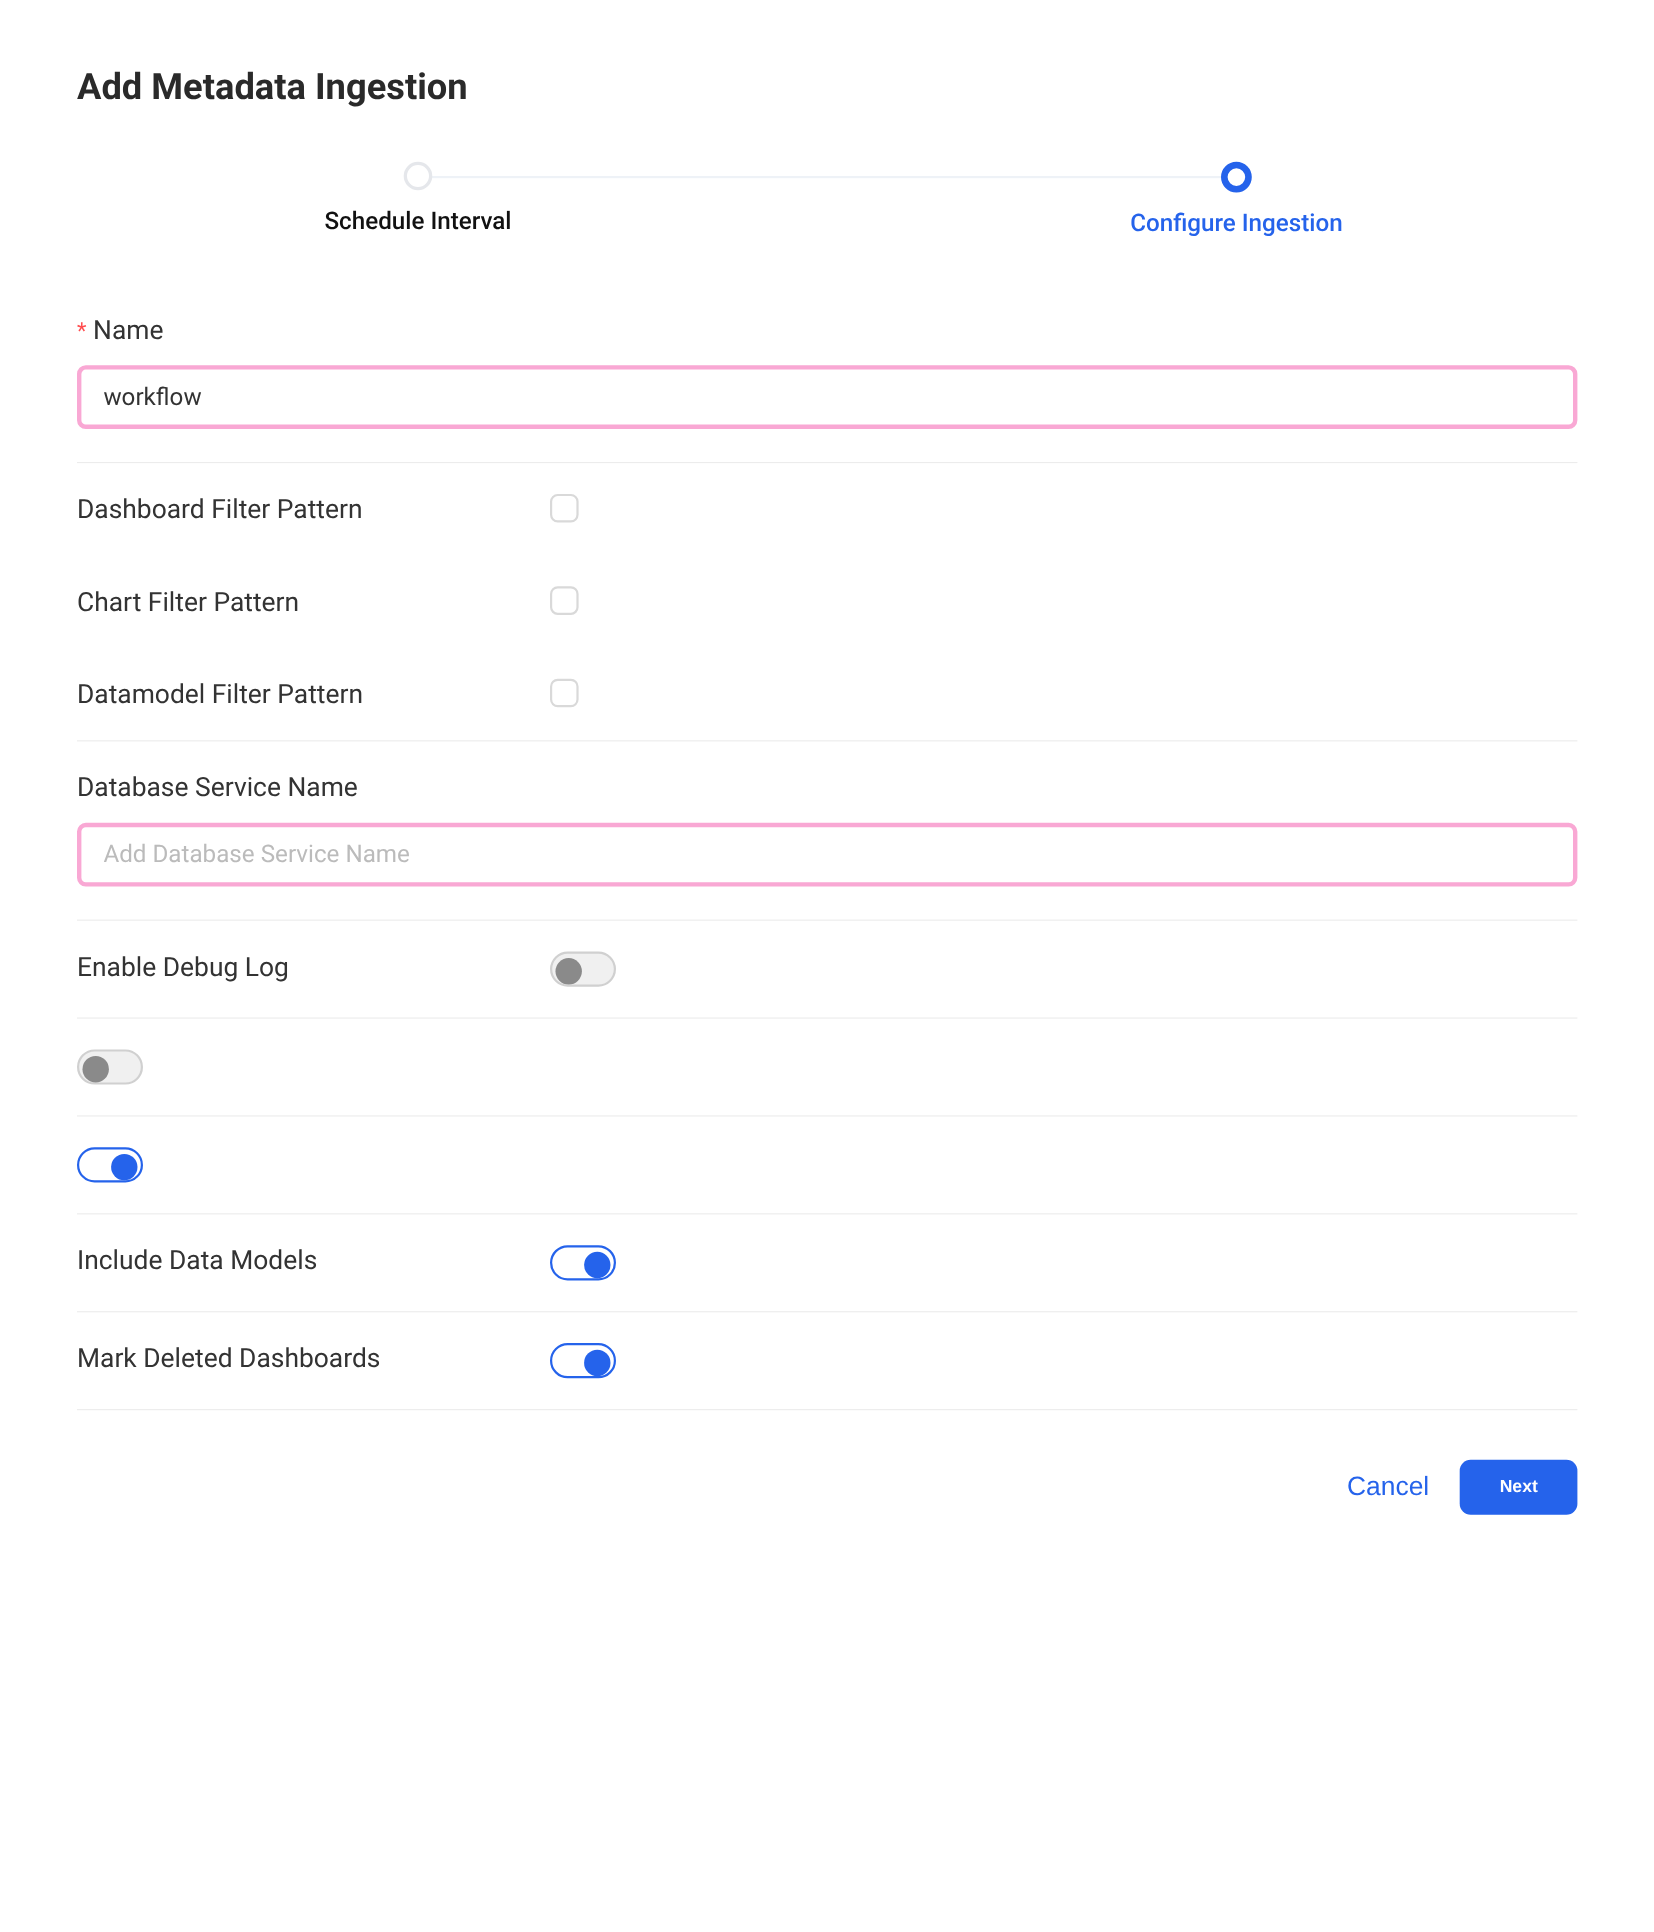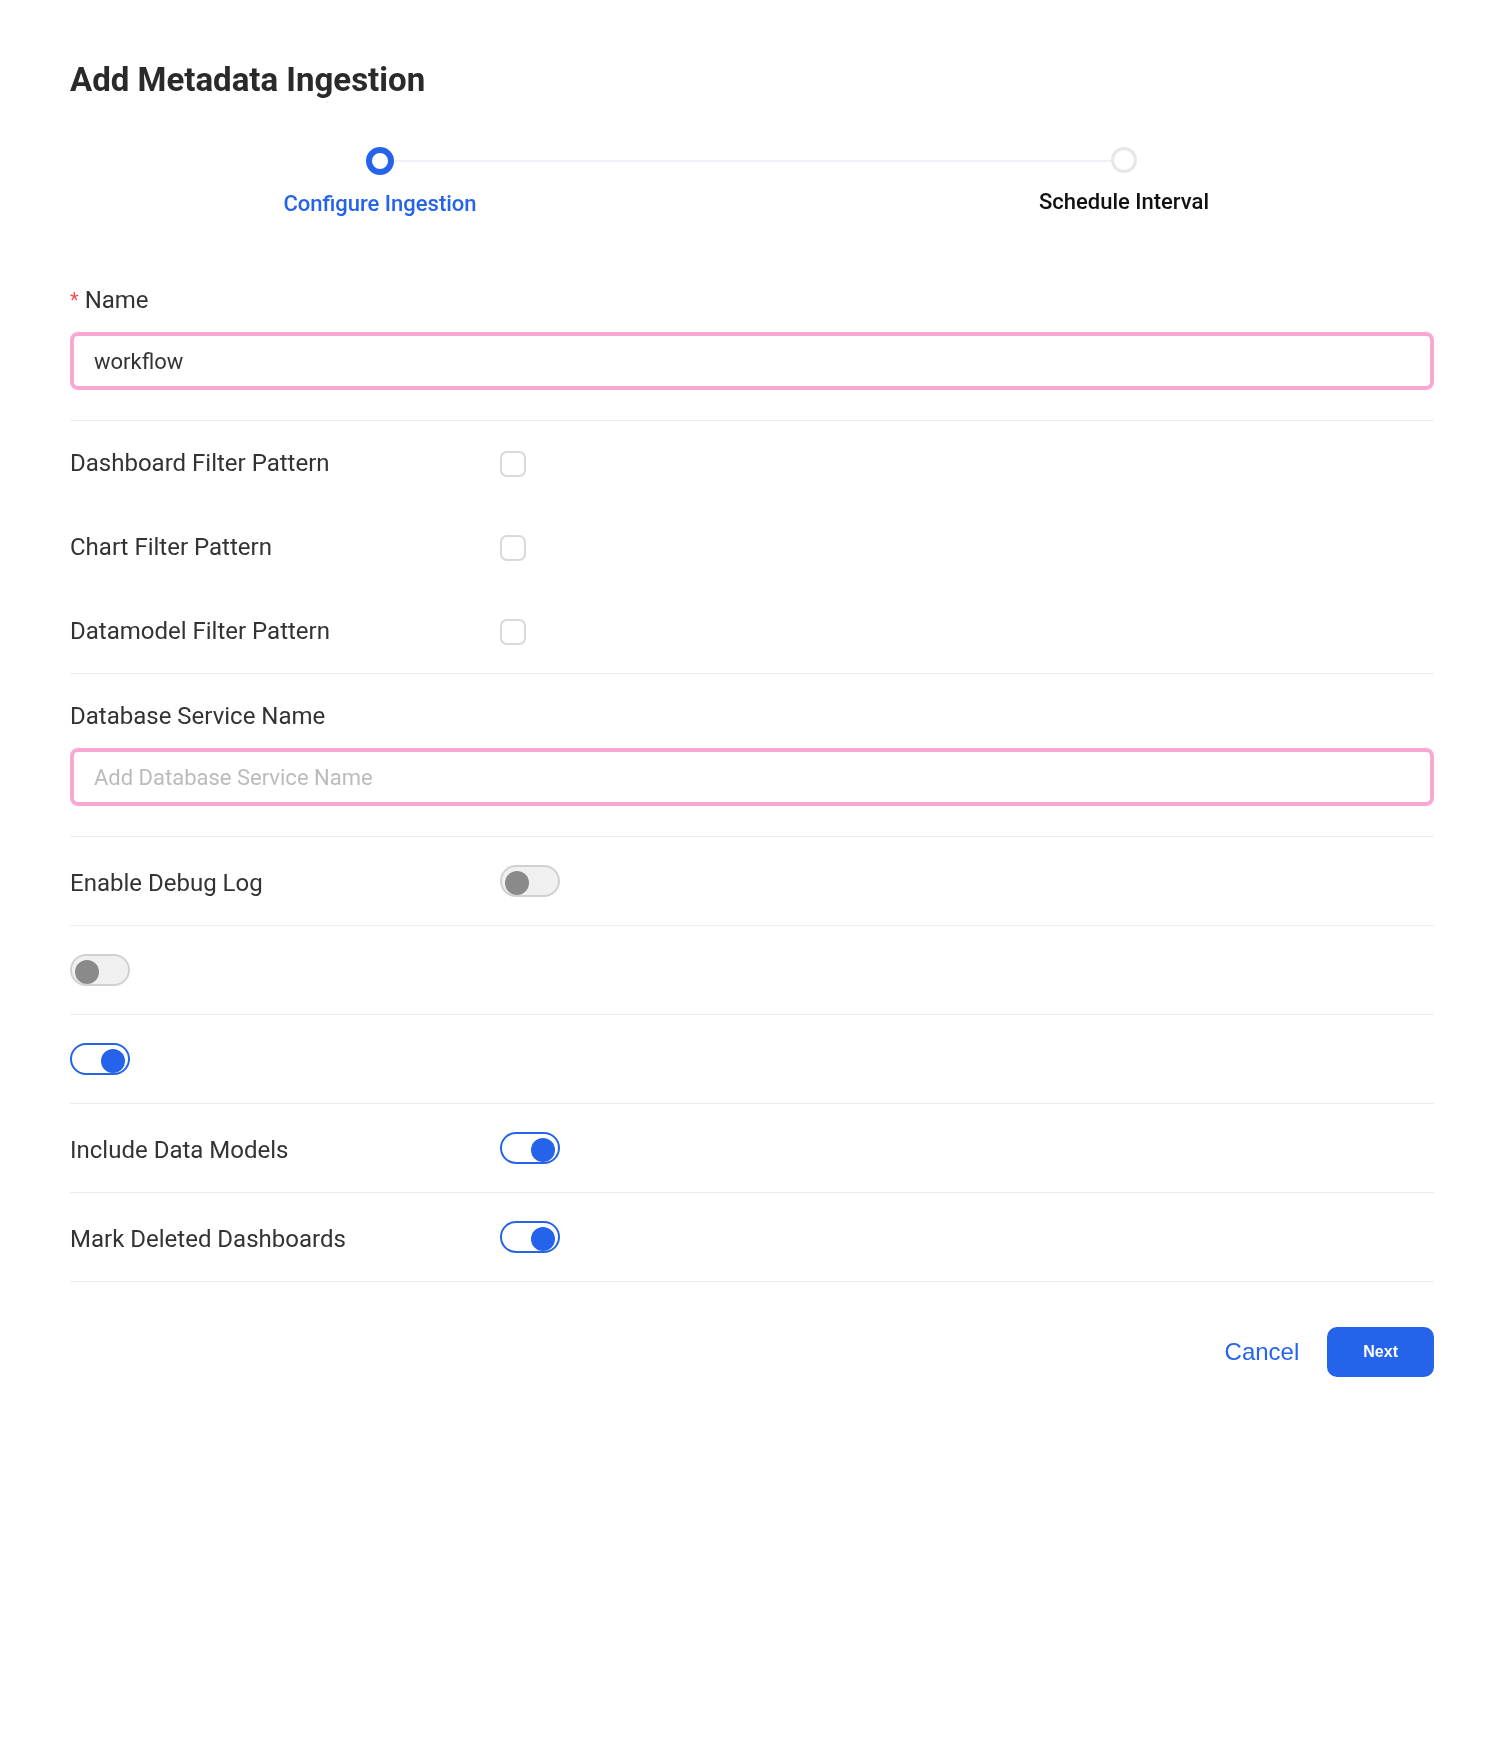--- a/index.html
+++ b/index.html
@@ -89,21 +89,21 @@
 
   .divider {
     border: none;
     border-top: 1px solid #ececec;
     margin: 0;
   }
 
   
   .control-row {
     display: flex;
-    align-items: flex-end;
+    align-items: flex-start;
     padding: 28px 0;
   }
   .control-row .row-label {
     font-size: 24px;
     color: #333;
     width: 430px;
     flex-shrink: 0;
   }
 
   
@@ -178,26 +178,26 @@
   }
 </style>
 </head>
 <body>
 
 <h1 class="page-title">Add Metadata Ingestion</h1>
 
 <div class="stepper">
   <div class="step-line"></div>
   <div class="step">
+    <div class="step-circle inactive"></div>
+    <div class="step-label inactive">Schedule Interval</div>
+  </div>
+  <div class="step">
     <div class="step-circle active"></div>
     <div class="step-label active">Configure Ingestion</div>
-  </div>
-  <div class="step">
-    <div class="step-circle inactive"></div>
-    <div class="step-label inactive">Schedule Interval</div>
   </div>
 </div>
 
 <div class="form-container">
 
   <div class="field-group">
     <div class="field-label">
       <span class="required-asterisk">*</span>
       <span>Name</span>
     </div>

